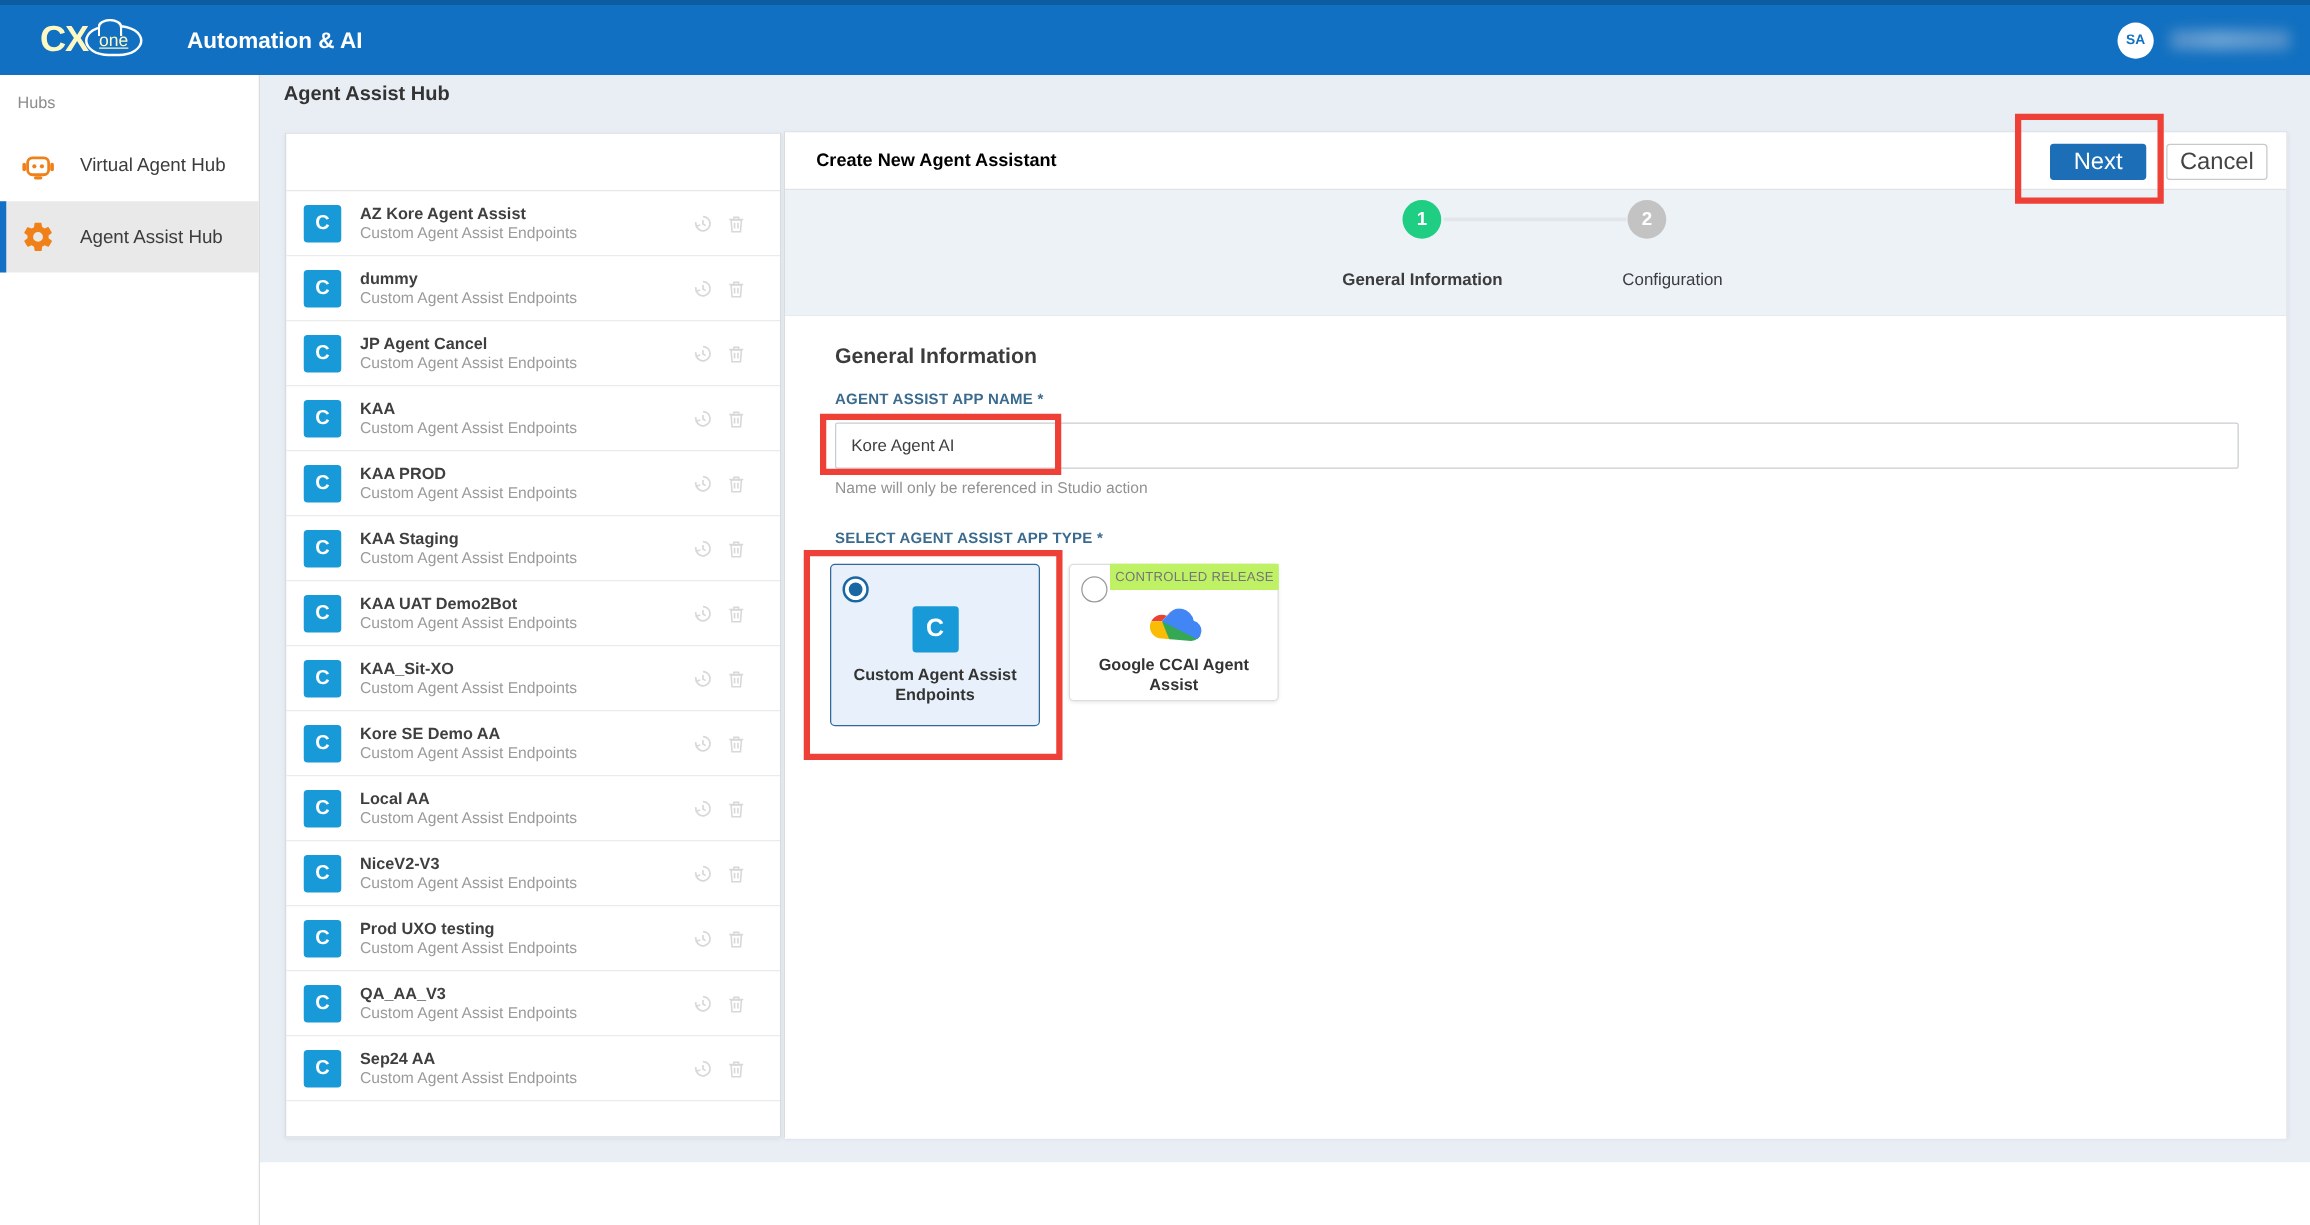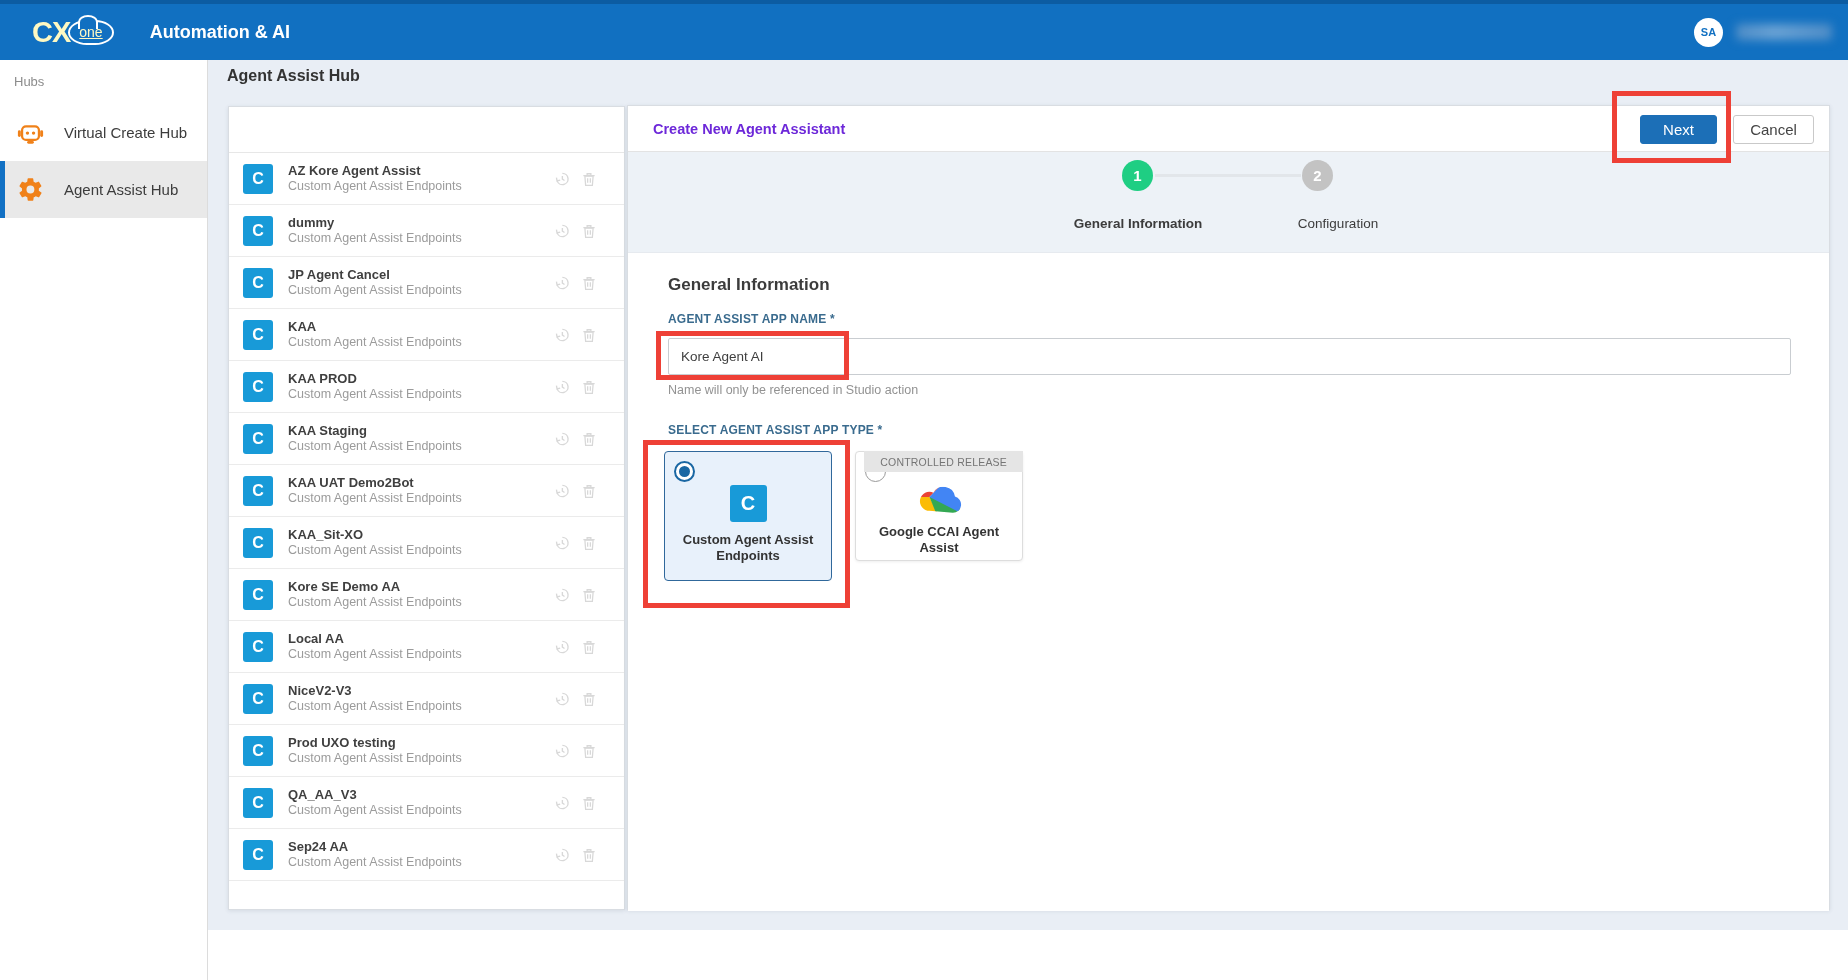--- a/index.html
+++ b/index.html
@@ -43,22 +43,22 @@
   .c-icon { width:30px; height:30px; border-radius:3px; background:#189AD8; color:#fff;
     font-size:16px; font-weight:700; display:flex; align-items:center; justify-content:center; margin-left:14px; flex:0 0 auto; }
   .row-text { margin-left:15px; line-height:1.25; min-width:0; }
   .row-name { font-size:13px; font-weight:700; color:#3f3f3f; white-space:nowrap; }
   .row-type { font-size:12.5px; color:#9b9b9b; white-space:nowrap; }
   .row-actions { margin-left:auto; margin-right:26px; display:flex; gap:9px; }
   .row-actions svg { display:block; }
   
   .right-panel { left:627px; top:105px; width:1203px; height:805px; }
   .rp-header { height:46px; border-bottom:1px solid #e3e3e3; display:flex; align-items:center; position:relative; background:#fff; }
-  .rp-title { font-size:14.5px; font-weight:700; color:#6d28d9; margin-left:25px; }
-  .btn { position:absolute; top:9px; height:29px; font-size:15px; border-radius:3px; cursor:pointer;
+  .rp-title { font-size:14.5px; font-weight:700; color:#000000; margin-left:25px; }
+  .btn { position:absolute; top:9px; height:29px; font-size:19px; border-radius:3px; cursor:pointer;
     display:flex; align-items:center; justify-content:center; font-family:inherit; }
   .btn-next { right:112px; width:77px; background:#1C6FB7; color:#fff; border:1px solid #1C6FB7; }
   .btn-cancel { right:15px; width:81px; background:#fff; color:#444; border:1px solid #c9c9c9; }
   
   .stepper-band { height:101px; background:#EDF2F7; position:relative; border-bottom:1px solid #e6eaef; }
   .step-circle { position:absolute; width:31px; height:31px; border-radius:50%; color:#fff;
     font-size:15px; font-weight:700; display:flex; align-items:center; justify-content:center; top:8px; }
   .step-1 { left:494px; background:#1FCE83; }
   .step-2 { left:674px; background:#c3c3c3; }
   .step-connector { position:absolute; left:527px; top:22px; width:146px; height:3px; background:#e2e6ea; }
@@ -75,22 +75,22 @@
   .helper { position:absolute; left:40px; top:130px; font-size:12.5px; color:#929292; }
   .label-type { top:170px; }
   .cards { position:absolute; left:36px; top:198px; display:flex; gap:23px; align-items:flex-start; }
   .card { width:168px; border-radius:4px; position:relative; cursor:pointer; }
   .card-custom { height:130px; background:#E8F1FB; border:1.5px solid #30689B; }
   .card-google { height:110px; background:#fff; border:1px solid #ddd; box-shadow:0 1px 3px rgba(0,0,0,.07); }
   .radio { position:absolute; left:9px; top:9px; width:21px; height:21px; border-radius:50%; background:#fff; }
   .radio.sel { border:2px solid #1A67A3; }
   .radio.sel::after { content:""; position:absolute; left:3px; top:3px; width:11px; height:11px; border-radius:50%; background:#1A67A3; }
   .radio.unsel { border:1.5px solid #9a9a9a; }
-  .badge { position:absolute; right:-1px; top:-1px; height:21px; background:#e5e5e5; color:#757575;
-    font-size:10.5px; letter-spacing:.2px; display:flex; align-items:center; padding:0 16px; }
+  .badge { position:absolute; right:-1px; top:-1px; height:21px; background:#bef264; color:#757575;
+    font-size:10.5px; letter-spacing:.2px; display:flex; align-items:center; padding:0 4px; }
   .card-icon-c { width:37px; height:37px; border-radius:3px; background:#189AD8; color:#fff; font-size:20px;
     font-weight:700; display:flex; align-items:center; justify-content:center; margin:33px auto 0; }
   .card-label { text-align:center; font-size:13px; font-weight:700; color:#333; margin-top:10px; padding:0 14px; line-height:1.25; }
   .gcp-logo { display:block; margin:26px auto 0; }
   .card-google .card-label { margin-top:8px; padding:0 6px; }
   
   .bottom-strip { position:absolute; left:209px; top:930px; width:1639px; height:50px; background:#fff; }
   
   .anno { position:absolute; border:5px solid #EE4036; z-index:20; pointer-events:none; }
   .anno-next  { left:1612px; top:91px;  width:119px; height:72px; }
@@ -118,21 +118,21 @@
     <span class="nav-icon">
       <svg viewBox="0 0 24 24" width="27" height="27">
         <rect x="4.5" y="6.5" width="15" height="12" rx="3.5" fill="none" stroke="#F08119" stroke-width="2"></rect>
         <circle cx="9.3" cy="12.5" r="1.5" fill="#F08119"></circle>
         <circle cx="14.7" cy="12.5" r="1.5" fill="#F08119"></circle>
         <rect x="0.8" y="10" width="2.6" height="6" rx="1.3" fill="#F08119"></rect>
         <rect x="20.6" y="10" width="2.6" height="6" rx="1.3" fill="#F08119"></rect>
         <rect x="9" y="19.5" width="6" height="2.4" rx="1.2" fill="#F08119"></rect>
       </svg>
     </span>
-    <span class="nav-label">Virtual Create Hub</span>
+    <span class="nav-label">Virtual Agent Hub</span>
   </div>
   <div class="nav-item active">
     <span class="nav-icon">
       <svg viewBox="0 0 24 24" width="27" height="27">
         <path fill="#F08119" d="M19.4 13c.04-.33.06-.66.06-1s-.02-.67-.06-1l2.1-1.65a.5.5 0 0 0 .12-.64l-2-3.46a.5.5 0 0 0-.61-.22l-2.48 1a7.3 7.3 0 0 0-1.73-1l-.37-2.65A.5.5 0 0 0 13.93 2h-4a.5.5 0 0 0-.5.42l-.37 2.65c-.62.26-1.2.6-1.73 1l-2.48-1a.5.5 0 0 0-.6.22l-2 3.46a.5.5 0 0 0 .12.64L4.47 11c-.04.33-.06.66-.06 1s.02.67.06 1l-2.1 1.65a.5.5 0 0 0-.12.64l2 3.46c.14.24.42.34.67.24l2.48-1c.53.4 1.1.74 1.73 1l.37 2.65c.04.24.25.42.5.42h4c.25 0 .46-.18.5-.42l.37-2.65a7.3 7.3 0 0 0 1.73-1l2.48 1c.25.1.53 0 .67-.24l2-3.46a.5.5 0 0 0-.12-.64L19.4 13zM11.93 15.5a3.5 3.5 0 1 1 0-7 3.5 3.5 0 0 1 0 7z"></path>
       </svg>
     </span>
     <span class="nav-label">Agent Assist Hub</span>
   </div>
 </aside>

